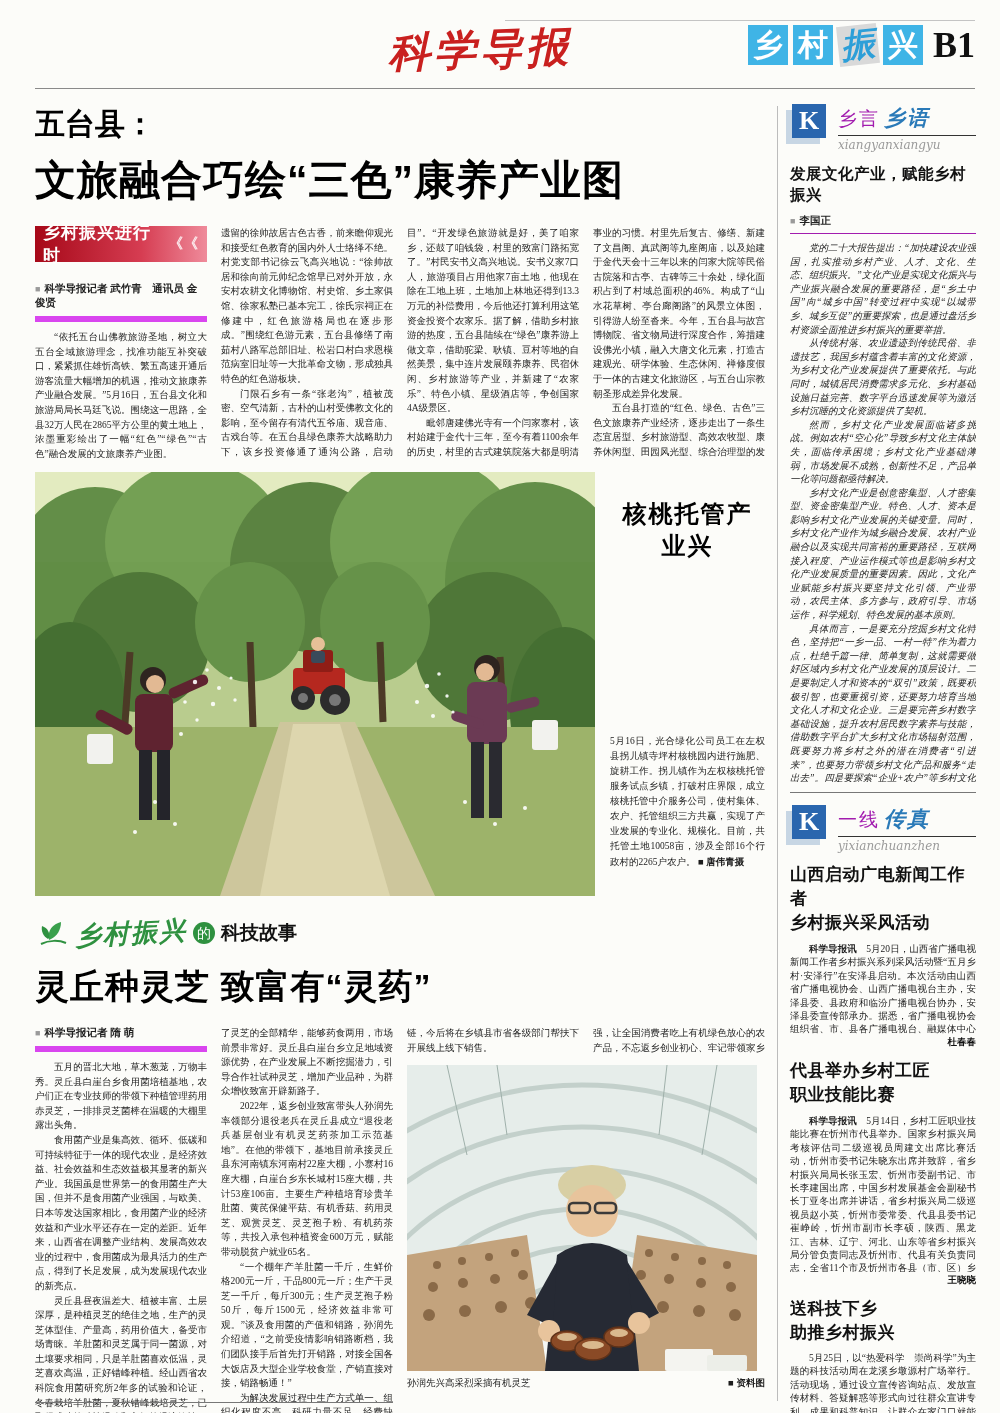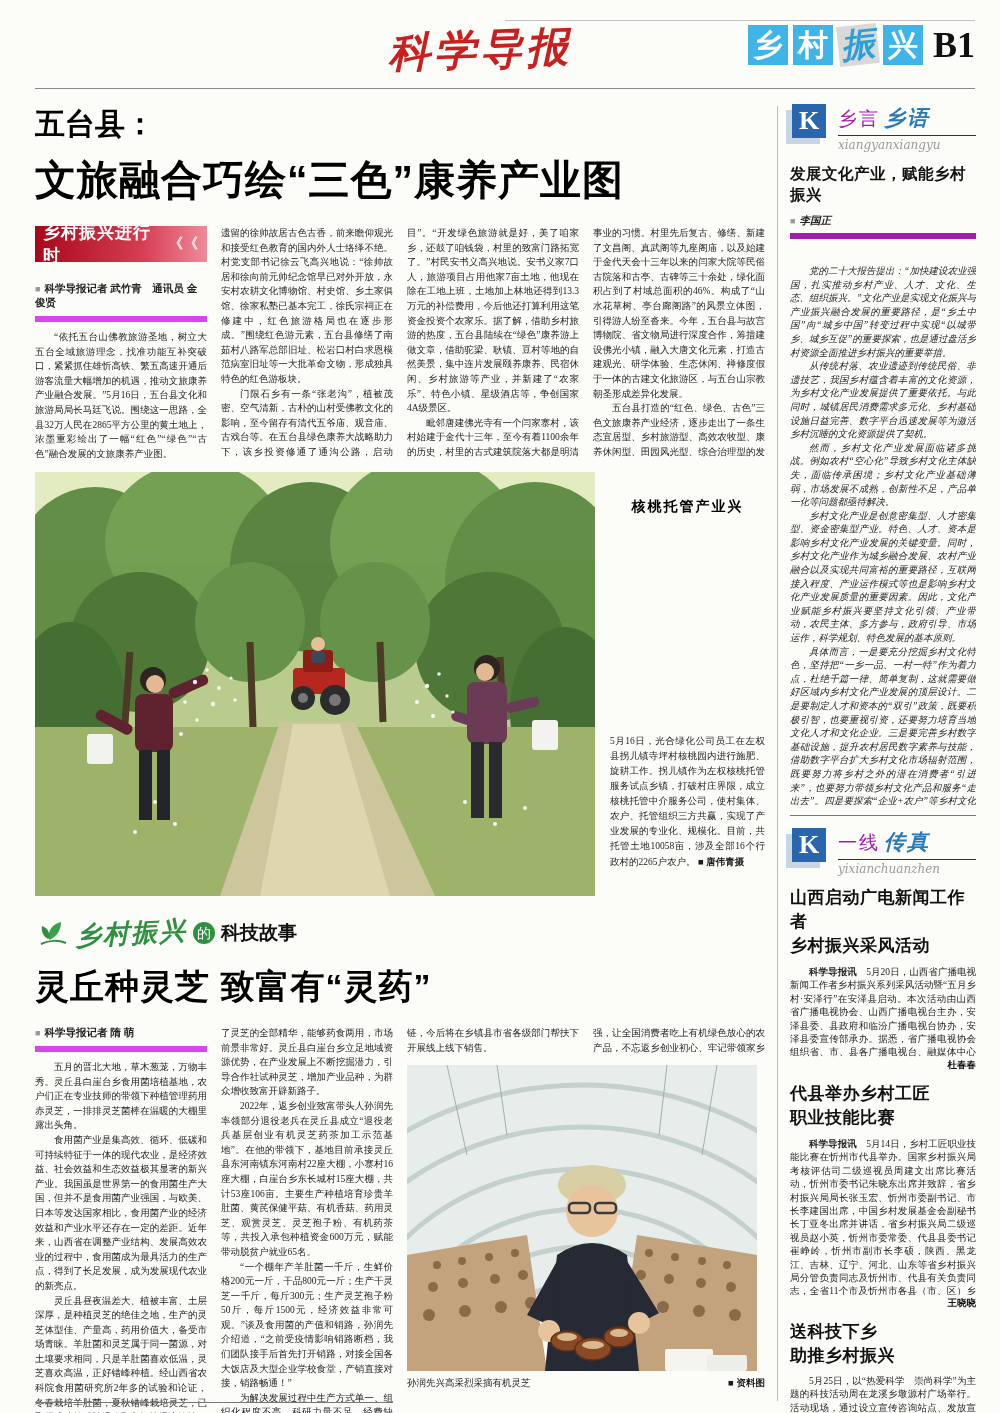--- a/index.html
+++ b/index.html
@@ -38,21 +38,21 @@
   .badge-red .arrows{margin-left:6px;font-size:14px;opacity:.85;}
   .byline{font-family:"Liberation Sans",sans-serif;font-weight:bold;font-size:10.5px;color:#222;
           border-bottom:6px solid #d946ef;padding-bottom:6px;margin-bottom:8px;}
   .byline .sq{color:#9a9a9a;margin-right:4px;font-size:9px;}
   .bodytext p{margin:0;font-size:9.5px;line-height:14.6px;text-align:justify;text-indent:2em;color:#1c1c1c;}
   .bodytext p.noind{text-indent:0;}
   
   .photo-row{display:flex;gap:15px;margin-top:14px;}
   .photo1{width:560px;height:424px;overflow:hidden;background:#9db36a;}
   .photo-side{width:155px;position:relative;height:424px;}
-  .walnut-title{font-family:"Liberation Sans",sans-serif;font-weight:bold;font-size:14px;color:#000;
+  .walnut-title{font-family:"Liberation Sans",sans-serif;font-weight:bold;font-size:24px;color:#000;
                 text-align:center;margin-top:26px;letter-spacing:2px;}
   .walnut-cap{position:absolute;bottom:26px;left:0;right:0;font-size:9.5px;line-height:15px;
               text-align:justify;color:#1c1c1c;}
   .walnut-cap .lede{text-indent:2em;display:inline;}
   .credit{font-family:"Liberation Sans",sans-serif;font-weight:bold;}
   
   .science{margin-top:16px;}
   .sci-badge{display:flex;align-items:center;gap:6px;height:42px;}
   .sci-badge .g1{font-family:"DejaVu Serif",serif;font-style:italic;font-weight:bold;font-size:26px;
                  color:#2f9140;letter-spacing:2px;transform:rotate(-3deg);}
@@ -76,21 +76,21 @@
          font-size:26px;}
   .rail-titles{flex:1;}
   .rail-title-row{border-bottom:1px solid #333;padding-bottom:3px;white-space:nowrap;}
   .rt-black{font-family:"Liberation Sans",sans-serif;font-weight:normal;font-size:19px;color:#a21caf;letter-spacing:2px;}
   .rt-blue{font-family:"DejaVu Serif",serif;font-weight:bold;font-style:italic;font-size:21px;
            color:#2a7ab8;letter-spacing:2px;}
   .rt-pinyin{font-family:"DejaVu Serif",serif;font-style:italic;font-size:12px;color:#9a9a9a;margin-top:2px;}
   .rail-hl{font-family:"Liberation Sans",sans-serif;font-weight:bold;font-size:15.5px;color:#111;
            margin-top:12px;letter-spacing:.5px;}
   .rail-byline{font-family:"Liberation Sans",sans-serif;font-weight:bold;font-size:10.5px;color:#222;
-               border-bottom:6px solid #a21caf;padding:8px 0 5px 0;margin-bottom:26px;font-style:italic;}
+               border-bottom:1px solid #a21caf;padding:8px 0 5px 0;margin-bottom:8px;}
   .rail-byline .sq{color:#9a9a9a;margin-right:4px;font-size:9px;}
   .essay{height:540px;overflow:hidden;}
   .essay p{margin:0;font-family:"Liberation Serif",serif;font-style:italic;font-size:9.5px;
            line-height:13.6px;text-align:justify;text-indent:2em;color:#1c1c1c;}
   .rail-div{height:1px;background:#777;margin:10px 0 12px 0;}
   .news-hl{font-family:"Liberation Sans",sans-serif;font-weight:bold;font-size:17px;line-height:24px;
            color:#111;margin-top:10px;letter-spacing:.5px;}
   .news-body{font-size:9.5px;line-height:13.4px;text-align:justify;text-indent:2em;color:#1c1c1c;
              margin-top:7px;overflow:hidden;}
   .news-body .lead-tag{font-family:"Liberation Sans",sans-serif;font-weight:bold;}

